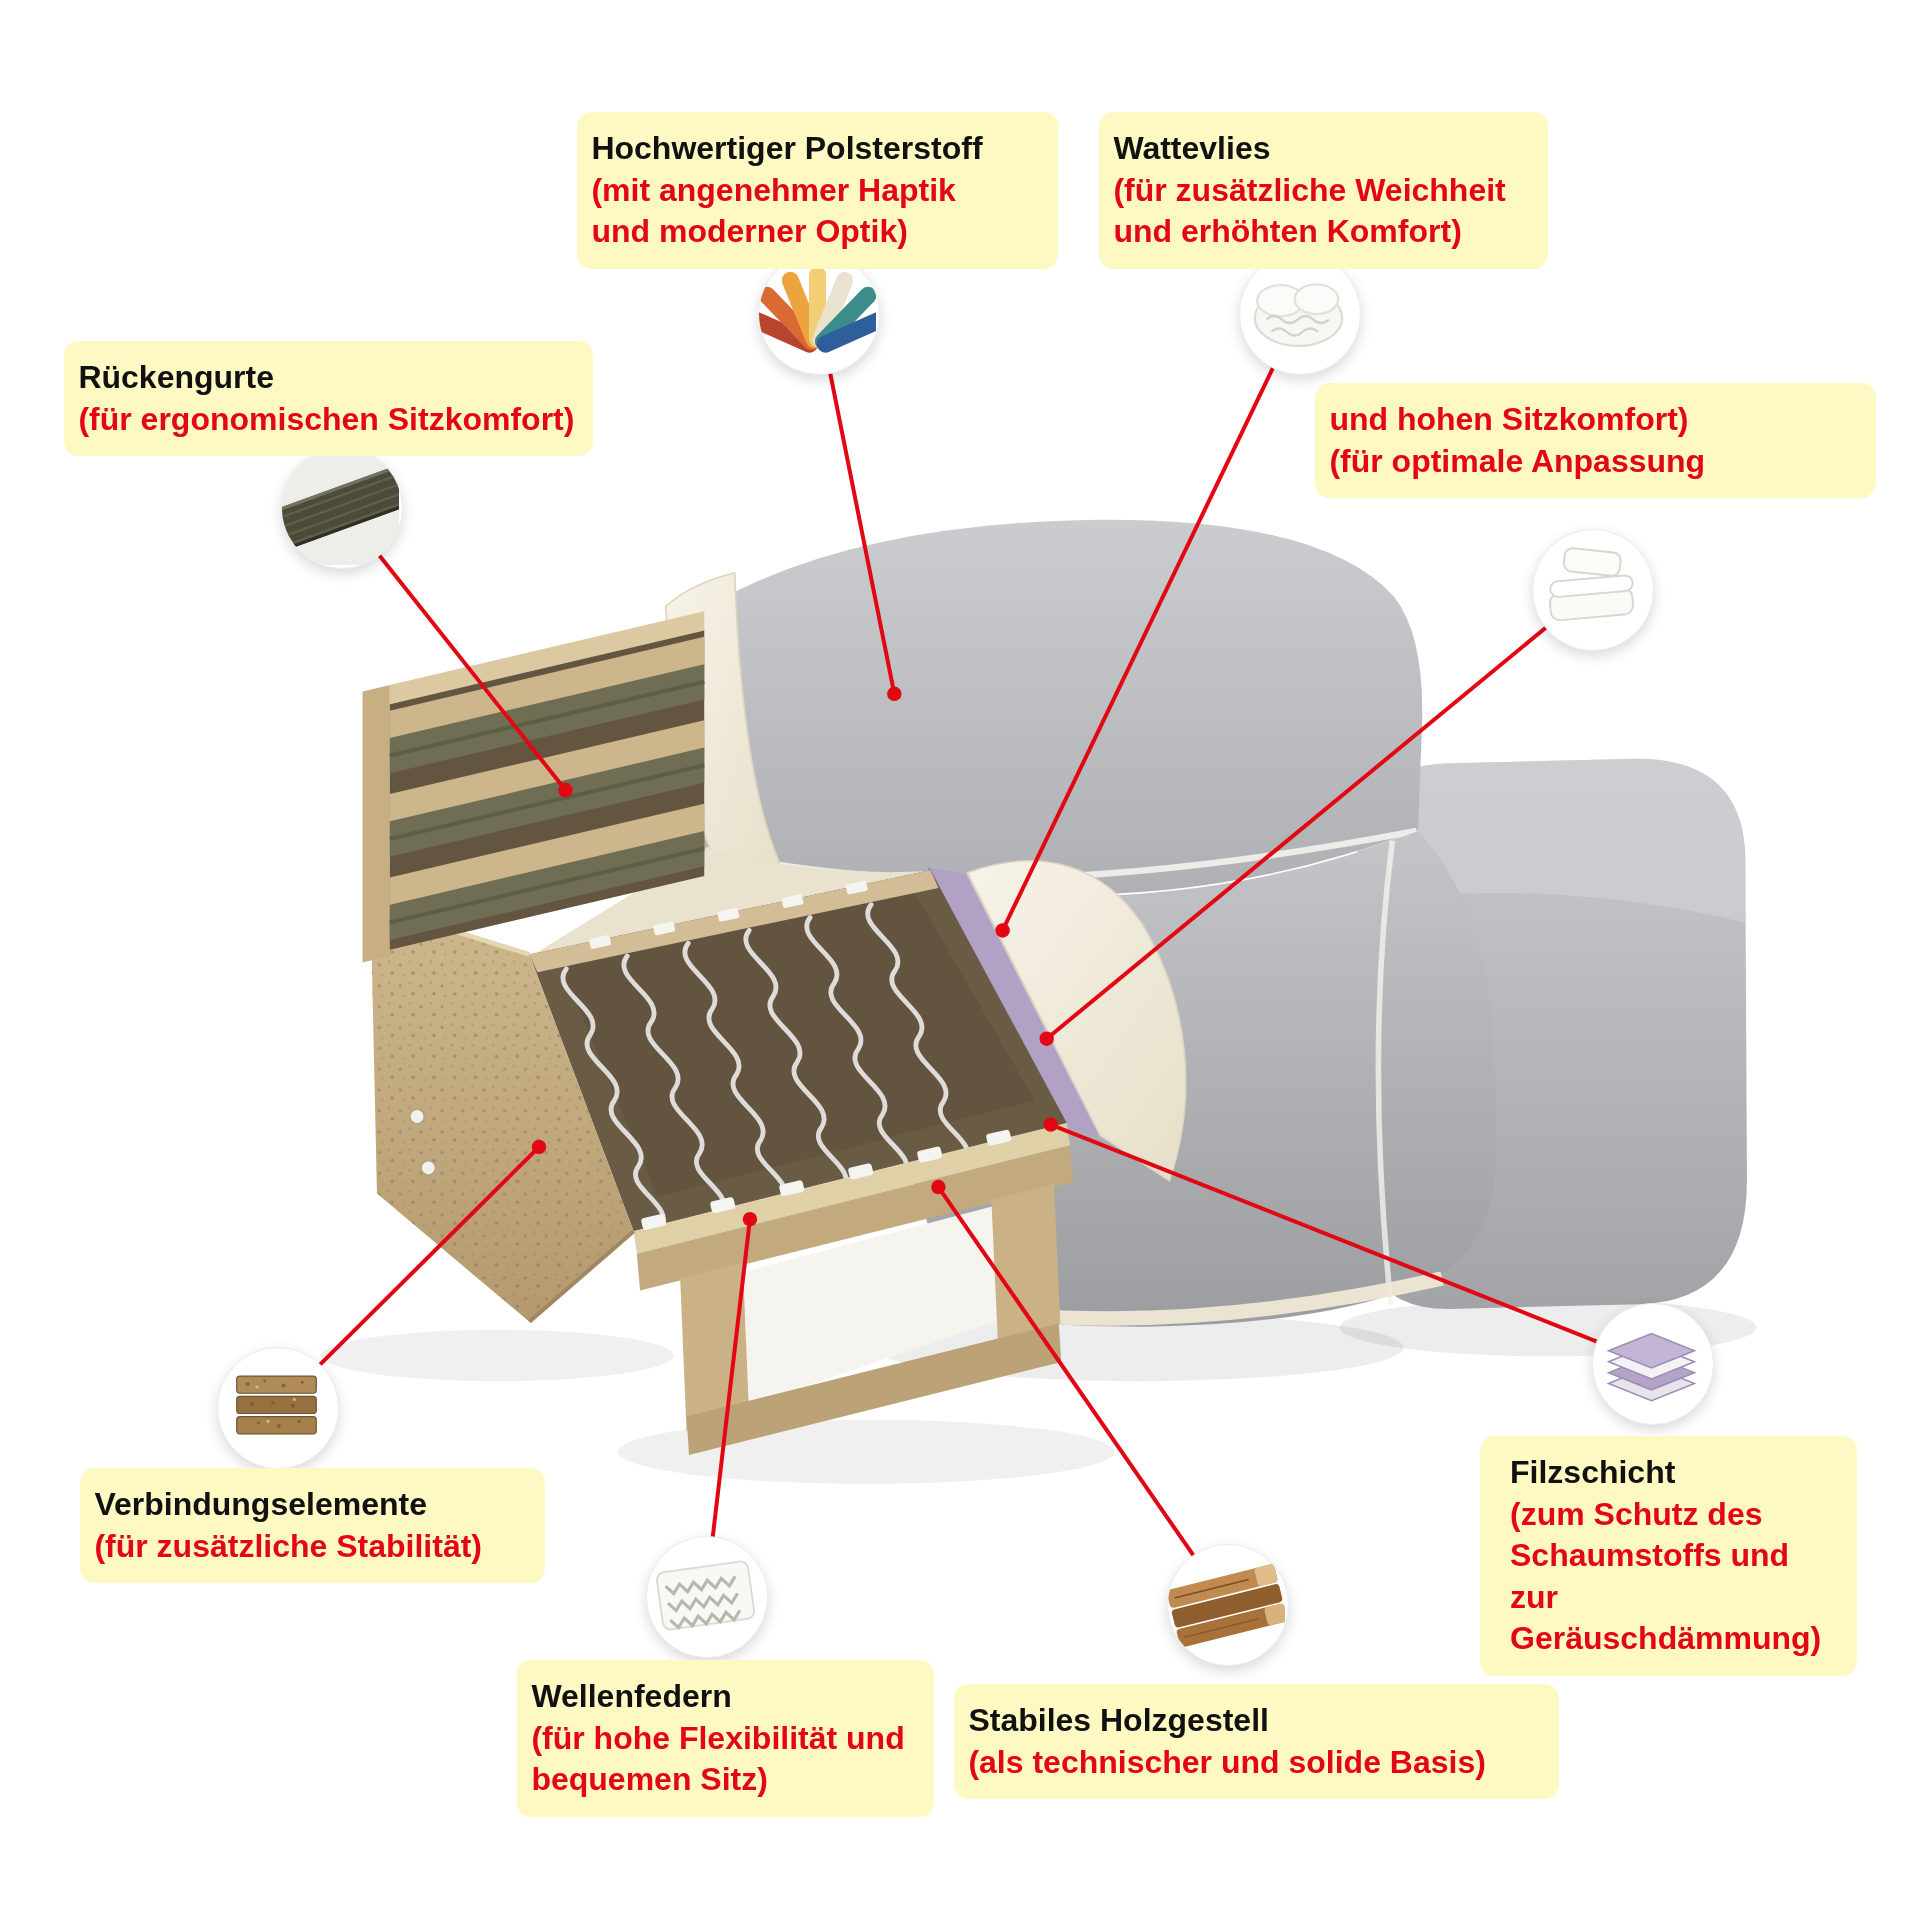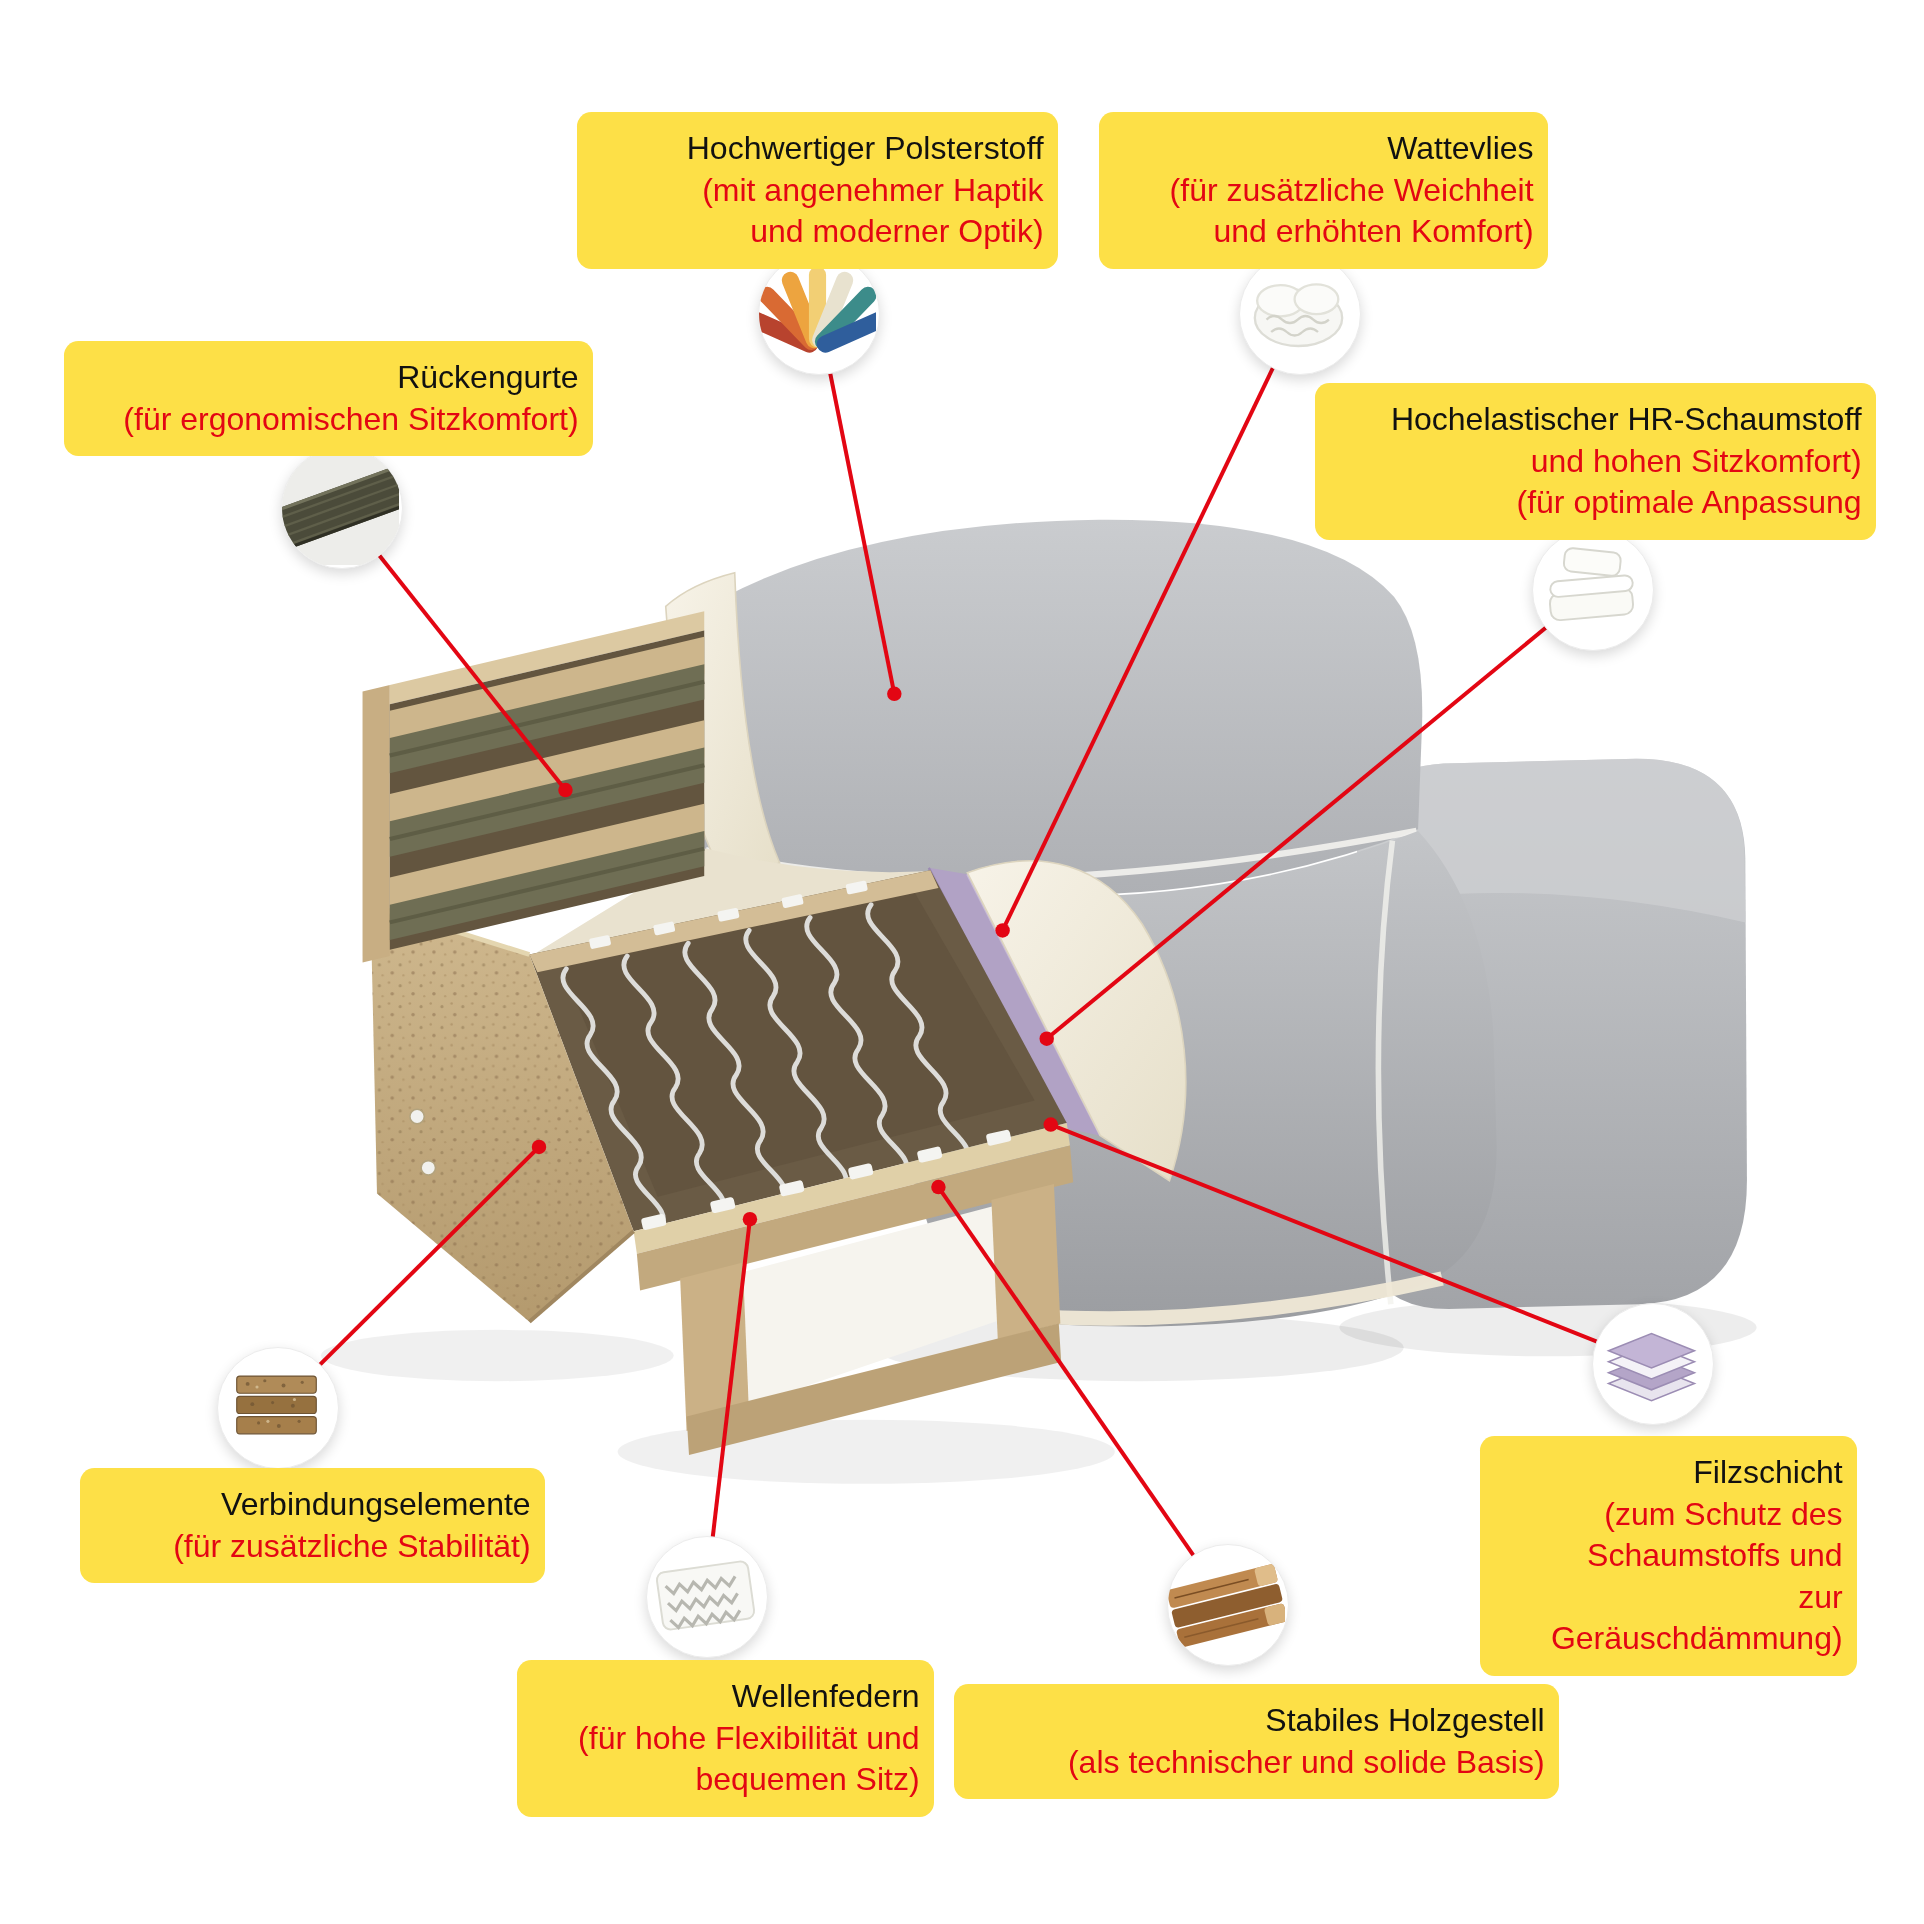--- a/index.html
+++ b/index.html
@@ -1,21 +1,21 @@
 <!DOCTYPE html>
 <html style="font-size:13px"><head>
 <meta charset="utf-8">
 <style>
   html,body{margin:0;padding:0;}
   body{width:1925px;height:1925px;background:#fff;font-family:"Liberation Sans",sans-serif;}
   #canvas{position:relative;width:1925px;height:1925px;background:#fff;overflow:hidden;}
   #scene{position:absolute;left:0;top:0;width:1925px;height:1925px;z-index:1;}
 
-  .callout{position:absolute;background:#fde047;border-radius:14.4px;padding:16px 14.4px;
-           text-align:right;font-size:32px;font-weight:normal;line-height:1.3;z-index:3;
+  .callout{position:absolute;background:#fef9c3;border-radius:14.4px;padding:16px 14.4px;
+           text-align:left;font-size:32px;font-weight:bold;line-height:1.3;z-index:3;
            box-sizing:border-box;}
   .callout .t{color:#111111;}
   .callout .r{color:#e30613;}
 
   #co-polsterstoff{left:577px;top:112px;width:481px;}
   #co-wattevlies{left:1099px;top:112px;width:449px;}
   #co-rueckengurte{left:64px;top:341px;width:529px;}
   #co-schaumstoff{left:1315px;top:383px;width:561px;}
   #co-verbindungselemente{left:80px;top:1468px;width:465px;}
   #co-wellenfedern{left:517px;top:1660px;width:417px;}
@@ -317,21 +317,20 @@
   <div class="r">(für zusätzliche Weichheit</div>
   <div class="r">und erhöhten Komfort)</div>
 </div>
 
 <div class="callout" id="co-rueckengurte">
   <div class="t">Rückengurte</div>
   <div class="r">(für ergonomischen Sitzkomfort)</div>
 </div>
 
 <div class="callout" id="co-schaumstoff">
-  <div class="t">Hochelastischer HR-Schaumstoff</div>
   <div class="r">und hohen Sitzkomfort)</div>
   <div class="r">(für optimale Anpassung</div>
 </div>
 
 <div class="callout" id="co-verbindungselemente">
   <div class="t">Verbindungselemente</div>
   <div class="r">(für zusätzliche Stabilität)</div>
 </div>
 
 <div class="callout" id="co-wellenfedern">

